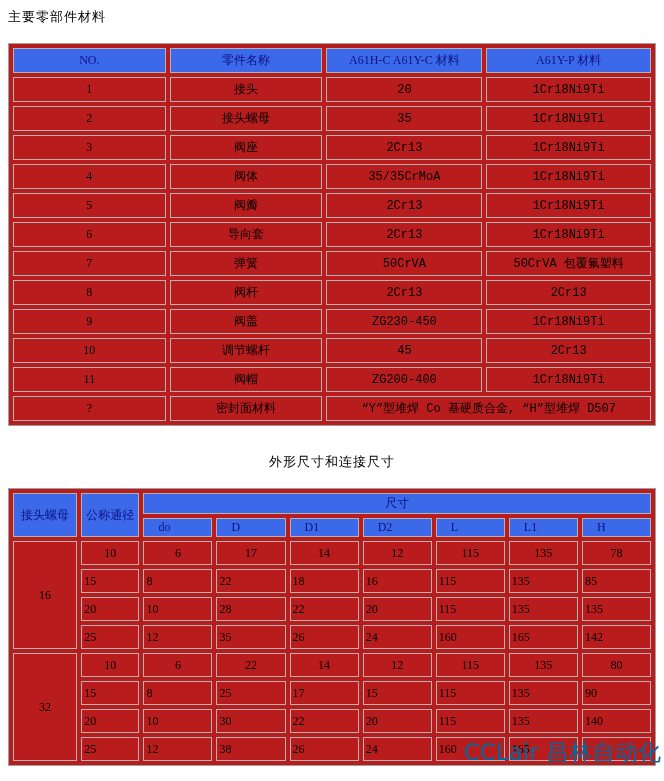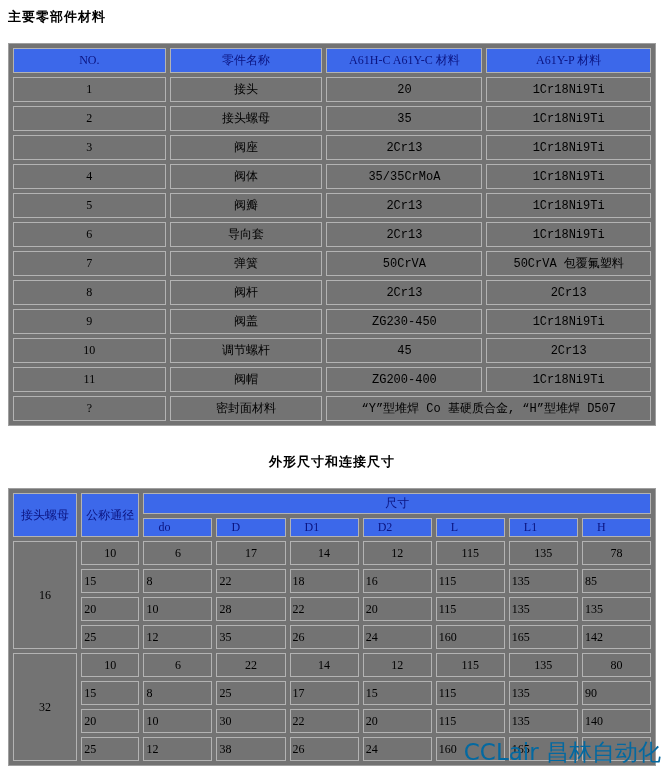--- a/index.html
+++ b/index.html
@@ -1,22 +1,22 @@
 <!DOCTYPE html>
 <html><head>
 <meta charset="utf-8">
 <style>
   html,body { margin:0; padding:0; background:#ffffff; }
   body { font-family:"Liberation Serif","DejaVu Serif",serif; font-size:12px; color:#000; }
   .page { position:relative; width:664px; height:781px; background:#fff; box-sizing:border-box; padding:6px 8px; overflow:hidden; }
 
-  .sec-title { font-family:"DejaVu Sans","Liberation Sans",sans-serif; font-size:13px; font-weight:bold; color:#000; margin:2px 0 17px 0; letter-spacing:1px; }
+  .sec-title { font-family:"DejaVu Sans","Liberation Sans",sans-serif; font-size:13px; font-weight:normal; color:#000; margin:2px 0 17px 0; letter-spacing:1px; }
   .sec-title.second { margin-top:27px;text-align:center; }
 
-  table.grid { border-collapse:separate; border-spacing:4px; border:1px solid #9f9f9f; table-layout:fixed; width:648px; background:#737373; }
+  table.grid { border-collapse:separate; border-spacing:4px; border:1px solid #9f9f9f; table-layout:fixed; width:648px; background:#b91c1c; }
   .grid th, .grid td { border:1px solid #b3b3b3; height:23px; text-align:center; vertical-align:middle; font-weight:normal; padding:0 2px; overflow:hidden; white-space:nowrap; font-size:12px; }
   .grid th.blue { background:#3c68ea; color:#0b1480; }
   .grid th.left { text-align:left; padding-left:14px; }
   .grid td.mono { font-family:"Liberation Mono","DejaVu Sans Mono",monospace; }
   #t2 tr.rest td { text-align:left; }
   #t2 tr.rest td.pcell, #t2 tr.first td.pcell { text-align:center; padding-left:2px; }
   #t2 th.spanhdr { height:19px; }
   #t2 th.subhdr { height:17px; }
   #t2 td { height:22px; }
 

